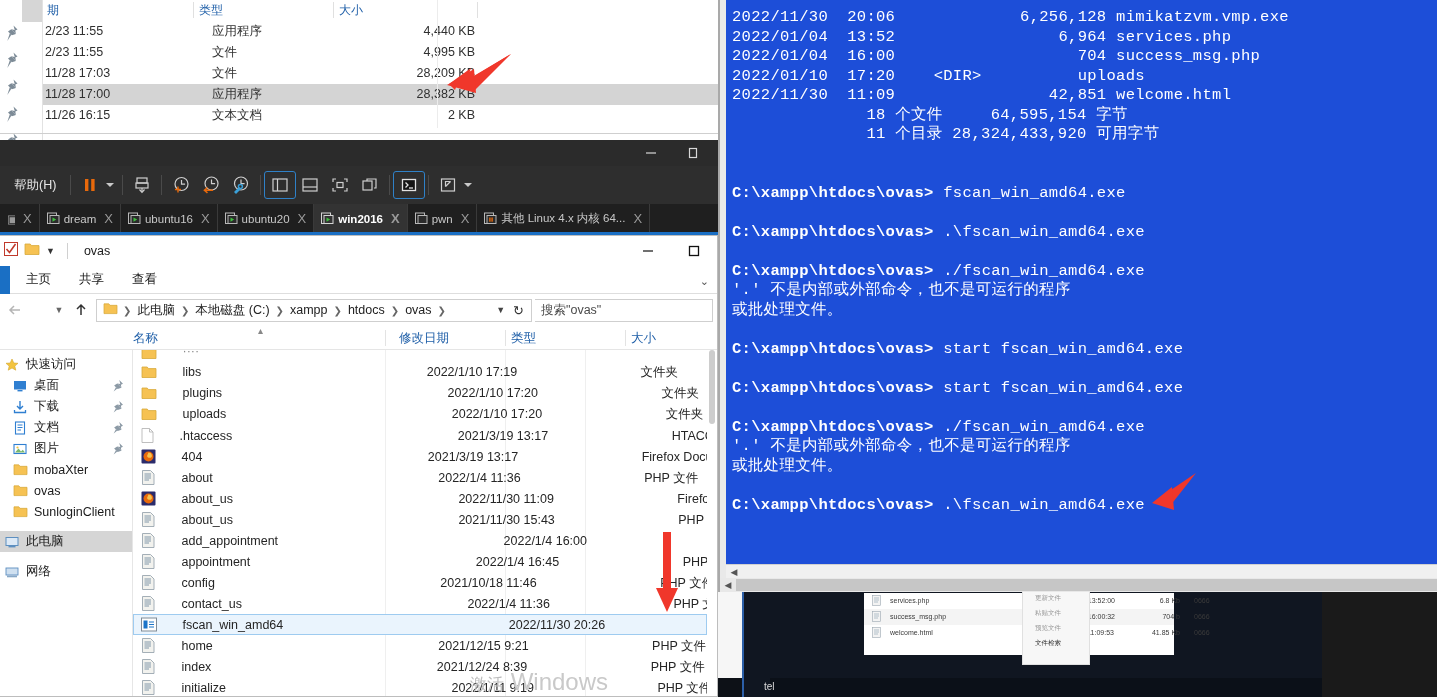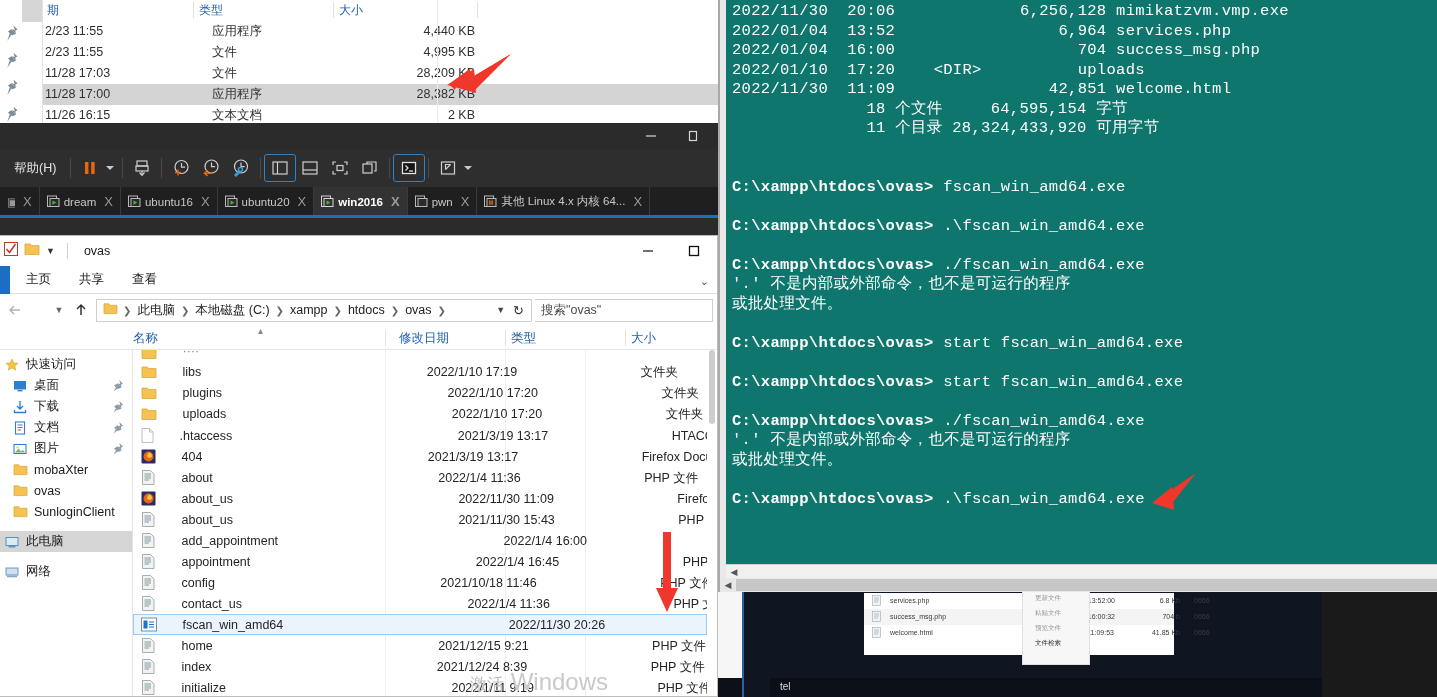--- a/index.html
+++ b/index.html
@@ -26,21 +26,21 @@
   .bg-row .c-date{position:absolute;left:2px;width:150px;}
   .bg-row .c-type{position:absolute;left:169px;width:140px;}
   .bg-row .c-size{position:absolute;left:292px;width:140px;text-align:right;}
   .bg-exp-rule2{position:absolute;left:437px;top:0;width:1px;height:128px;background:#ececec;}
   .bg-exp-bottomline{position:absolute;left:0;top:133px;width:718px;height:1px;background:#cfcfcf;}
 
   
   .arrow1{position:absolute;left:443px;top:52px;width:70px;height:48px;}
 
   
-  .vmware{position:absolute;left:0;top:123px;width:718px;height:116px;background:#2b2b2b;}
+  .vmware{position:absolute;left:0;top:140px;width:718px;height:116px;background:#2b2b2b;}
   .vm-titlebar{position:absolute;left:0;top:0;width:718px;height:26px;background:#2b2b2b;}
   .vm-wbtns{position:absolute;right:4px;top:0;height:26px;display:flex;align-items:center;}
   .vm-wbtn{width:42px;height:26px;display:flex;align-items:center;justify-content:center;color:#d8d8d8;}
   .vm-menubar{position:absolute;left:0;top:26px;width:718px;height:38px;background:#2e2e2e;display:flex;align-items:center;}
   .vm-menu-item{font-size:12.5px;color:#e6e6e6;padding:0 10px 0 14px;white-space:nowrap;}
   .vm-sep{width:1px;height:20px;background:#4a4a4a;margin:0 4px;}
   .vm-tool{width:30px;height:26px;display:flex;align-items:center;justify-content:center;position:relative;}
   .vm-tool.boxed{outline:1.5px solid #2f81c8;border-radius:2px;}
   .vm-caret{width:0;height:0;border-left:4px solid transparent;border-right:4px solid transparent;border-top:4px solid #c9c9c9;margin-left:1px;margin-right:4px;}
   .vm-tabbar{position:absolute;left:0;top:64px;width:718px;height:29px;background:#1f1f1f;display:flex;align-items:stretch;}
@@ -99,21 +99,21 @@
   .list-vsep{position:absolute;top:0;width:1px;height:347px;background:#efefef;}
   .fe-scroll{position:absolute;right:0;top:0;width:10px;height:347px;background:#fff;}
   .fe-scroll .thumb{position:absolute;left:2px;top:0px;width:6px;height:74px;background:#cdcdcd;border-radius:3px;}
   .arrow2{position:absolute;left:655px;top:532px;width:26px;height:82px;}
   .watermark{position:absolute;left:470px;top:668px;font-size:24px;color:#c9c9c9;white-space:nowrap;}
   .watermark .wm-cn{font-size:17px;color:#bdbdbd;}
 
   
   .cmd{position:absolute;left:718px;top:0;width:719px;height:592px;background:#000;border-left:2px solid #a9a9a9;}
   .cmd-left-edge{position:absolute;left:0;top:0;width:6px;height:592px;background:#e9e9e9;}
-  .cmd-screen{position:absolute;left:6px;top:0;right:0;bottom:28px;background:#0f766e;overflow:hidden;padding-top:2px;}
+  .cmd-screen{position:absolute;left:6px;top:0;right:0;bottom:28px;background:#1d4ed8;overflow:hidden;padding-top:8px;}
   .cline{font-family:"Liberation Mono","DejaVu Sans Mono",monospace;font-size:15.5px;line-height:19.5px;color:#fff;white-space:pre;padding-left:6px;letter-spacing:0.3px;}
   .cline.blank{height:19.5px;}
   .cline .pr{font-weight:bold;}
   .cmd-hscroll{position:absolute;left:6px;bottom:14px;width:713px;height:14px;background:#f0f0f0;border-top:1px solid #d0d0d0;display:flex;align-items:center;}
   .cmd-hscroll .lbtn{width:16px;text-align:center;font-size:9px;color:#555;}
   .cmd-hscroll2{position:absolute;left:0;bottom:0;width:719px;height:14px;background:#e8e8e8;display:flex;align-items:center;}
   .cmd-hscroll2 .lbtn{width:16px;text-align:center;font-size:9px;color:#555;}
   .cmd-hscroll2 .thumb2{height:12px;background:#c6c6c6;flex:1;margin-right:0;}
   .arrow3{position:absolute;left:1150px;top:472px;width:48px;height:42px;}
 
@@ -126,21 +126,21 @@
   .wt-list{left:120px;top:1px;width:310px;height:62px;}
   .wt-row{position:relative;height:16px;font-size:7px;color:#3a3a3a;line-height:16px;}
   .wt-row .wt-n{position:absolute;left:26px;}
   .wt-row .wt-d{position:absolute;left:186px;}
   .wt-row .wt-s{position:absolute;left:282px;width:34px;text-align:right;}
   .wt-row .wt-p{position:absolute;left:330px;}
   .wt-ctx{position:absolute;left:158px;top:-4px;width:68px;height:76px;background:#f7f7f7;border:1px solid #e0e0e0;}
   .wt-ctx-i{height:15px;font-size:6.5px;color:#9a9a9a;line-height:15px;padding-left:12px;position:relative;}
   .wt-ctx-i.on{color:#333;}
   .desk-taskbar{position:absolute;left:26px;top:86px;width:578px;height:19px;background:#0b1018;}
-  .desk-tb-text{position:absolute;left:36px;top:89px;font-size:10px;color:#dcdcdc;}
+  .desk-tb-text{position:absolute;left:20px;top:89px;font-size:10px;color:#dcdcdc;}
   .desk-bottomleft{position:absolute;left:0;top:0;width:26px;height:86px;background:#f6f6f6;}
 </style>
 </head>
 <body>
 
 <div id="root">
 
   <div class="bg-explorer">
     <div class="bg-exp-leftstrip"></div>
     <div class="bg-exp-grayblock"></div>

